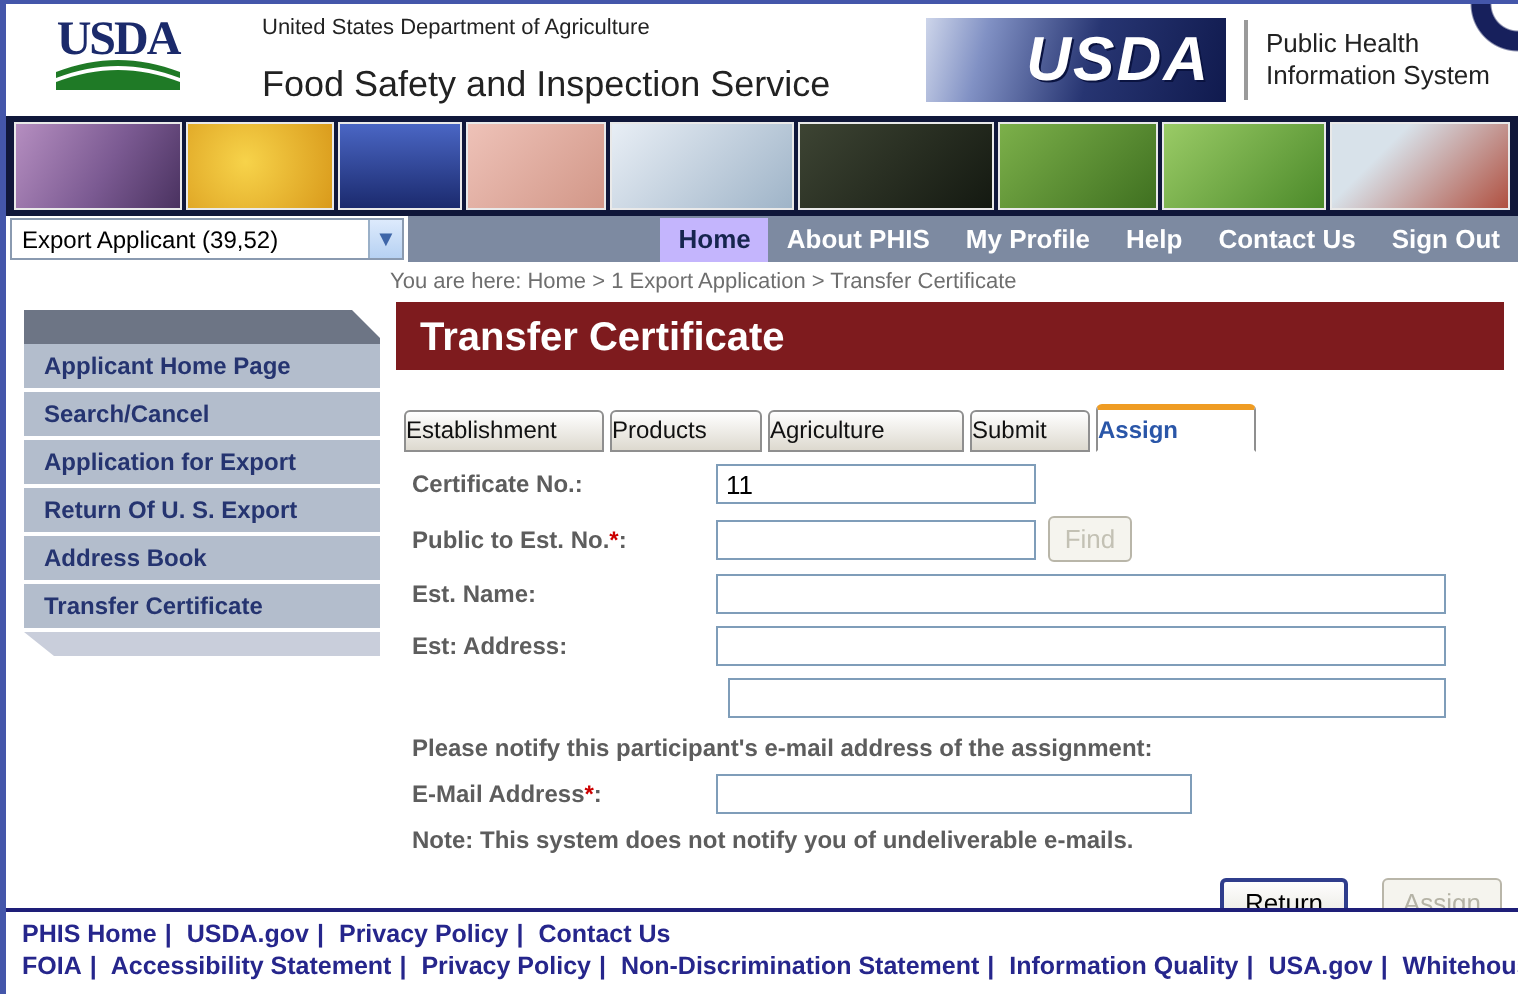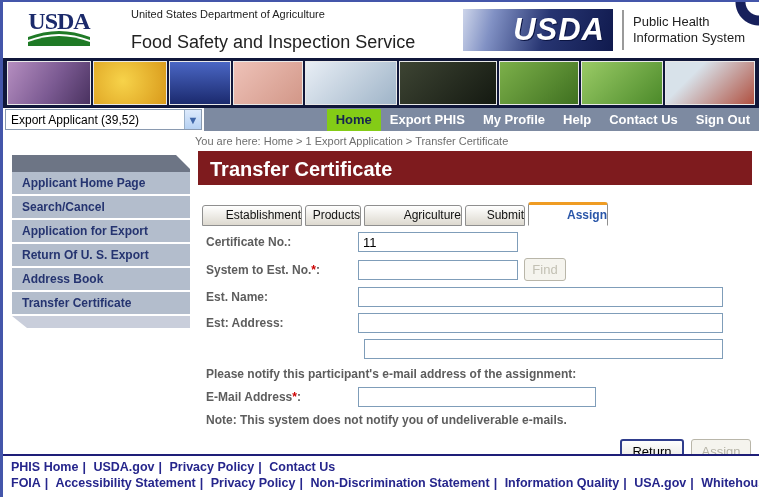--- a/index.html
+++ b/index.html
@@ -41,52 +41,52 @@
   .ph7 { width:80px; background:linear-gradient(135deg,#7cb04a,#3f7020); }
   .ph8 { width:82px; background:linear-gradient(135deg,#9acb66,#4c8a2a); }
   .ph9 { flex:1; background:linear-gradient(135deg,#d8e2ea 30%,#b05040); }
   
   .navrow { height:23px; display:flex; background:#fff; flex:none; }
   .role-box { width:197px; margin:1px 2px; border:1px solid #8a9ab0; background:#fff; display:flex; align-items:center; cursor:pointer; }
   .role-text { flex:1; font-size:12px; color:#000; padding-left:5px; white-space:nowrap; overflow:hidden; }
   .role-btn { width:17px; align-self:stretch; background:linear-gradient(#ddeafc,#b6d1f2); border-left:1px solid #9ab0c8; display:flex; align-items:center; justify-content:center; color:#3f66a8; font-size:11px; }
   .navbar { flex:1; background:#7d8aa1; display:flex; align-items:center; justify-content:flex-end; overflow:hidden; }
   .nav-item { color:#fff; font-weight:bold; font-size:13px; padding:3px 9px 4px; white-space:nowrap; cursor:pointer; }
-  .nav-item.active { background:#84cc16; color:#16254e; }
+  .nav-item.active { background:#c4b5fd; color:#16254e; }
   
   .crumbrow { height:18px; display:flex; background:#fff; flex:none; }
   .crumb-spacer { width:192px; flex:none; }
   .crumb { font-size:11px; color:#6e6e6e; padding-top:4px; }
   
   .bodywrap { flex:1; display:flex; align-items:flex-start; background:#fff; overflow:hidden; }
   .sidebar { width:192px; flex:none; padding:6px 5px 0 9px; }
   .side-head { height:17px; background:#6d7585; clip-path:polygon(0 0, calc(100% - 14px) 0, 100% 14px, 100% 100%, 0 100%); }
   .side-menu { background:#b3bdcc; }
   .side-item { height:24px; line-height:23px; padding-left:10px; font-weight:bold; font-size:12px; color:#253470; border-bottom:2px solid #fff; cursor:pointer; white-space:nowrap; }
   .side-foot { height:12px; background:#c9cedb; clip-path:polygon(0 0, 100% 0, 100% 100%, 15px 100%); }
   .main { flex:1; padding:2px 0 0 3px; min-width:0; }
   .banner { height:34px; background:#7e1b1e; margin-right:7px; color:#fff; font-size:20px; font-weight:bold; padding:7px 0 0 12px; }
   
   .tabs { display:flex; gap:3px; margin:17px 0 0 4px; align-items:flex-end; height:24px; }
-  .tab { height:21px; line-height:19px; text-align:right; font-size:12px; color:#111;
+  .tab { height:21px; line-height:19px; text-align:left; font-size:12px; color:#111;
          background:linear-gradient(#ffffff,#ddd9cf); border:1px solid #8f8f8f; border-radius:3px 3px 0 0; cursor:pointer;margin-top:41px; }
   .tab.active { height:24px; line-height:20px; background:#fff; border-bottom-color:#fff; border-top:3px solid #ef9c23; color:#2a56a8; font-weight:bold; }
-  .tw1{width:100px}.tw2{width:56px}.tw3{width:98px}.tw4{width:60px}.tw5{width:80px}
+  .tw1{width:100px}.tw2{width:76px}.tw3{width:98px}.tw4{width:60px}.tw5{width:80px}
   
   .form { margin-top:6px; font-size:12px; }
   .frow { display:flex; align-items:center; margin-bottom:6px; }
   .flabel { width:160px; padding-left:8px; font-weight:bold; color:#5d5d5d; flex:none; }
   .req { color:#cc0000; }
   .tin { height:20px; border:1px solid #7f9db9; font-size:13px; padding:1px 4px; font-family:"Liberation Sans",sans-serif; background:#fff; }
   .w-s { width:160px; } .w-l { width:365px; } .w-m { width:238px; }
   .indent2 { margin-left:6px; width:359px; }
   .find-btn { margin-left:6px; width:42px; height:23px; background:#f5f4ee; border:1px solid #b9b6a9; border-radius:3px; color:#c3c1b4; font-size:13px; }
   .notify { padding-left:8px; font-weight:bold; color:#5d5d5d; margin:8px 0 6px; }
   .note { padding-left:8px; font-weight:bold; color:#5d5d5d; margin-top:4px; }
-  .btnrow { display:flex; justify-content:flex-end; gap:7px; margin:12px 8px 0 0; }
+  .btnrow { display:flex; justify-content:flex-end; gap:17px; margin:12px 8px 0 0; }
   .btn-return { width:64px; height:24px; background:linear-gradient(#fefefe,#e8e6df); border:2px solid #2f3d8c; border-radius:3px; font-size:13px; color:#000; cursor:pointer; }
   .btn-assign { width:60px; height:24px; background:#f5f4ee; border:1px solid #b9b6a9; border-radius:3px; font-size:13px; color:#b5b3a6; }
   
   .footer { flex:none; border-top:2px solid #1e1e78; padding:3px 0 6px 8px; background:#fff; }
   .fline { font-size:12.5px; font-weight:bold; color:#26268c; line-height:16px; white-space:nowrap; }
   .flink { color:#26268c; cursor:pointer;text-align:center; }
   .fsep { margin:0 4px; }
 </style>
 </head>
 <body>
@@ -128,21 +128,21 @@
     <div class="ph ph9"></div>
   </div>
 
   <div class="navrow">
     <div class="role-box">
       <div class="role-text">Export Applicant (39,52)</div>
       <div class="role-btn">▼</div>
     </div>
     <div class="navbar">
       <div class="nav-item active">Home</div>
-      <div class="nav-item">Export PHIS</div>
+      <div class="nav-item">About PHIS</div>
       <div class="nav-item">My Profile</div>
       <div class="nav-item">Help</div>
       <div class="nav-item">Contact Us</div>
       <div class="nav-item">Sign Out</div>
     </div>
   </div>
 
   <div class="crumbrow">
     <div class="crumb-spacer"></div>
     <div class="crumb">You are here: Home &gt; 1 Export Application &gt; Transfer Certificate</div>
@@ -175,21 +175,21 @@
       </div>
 
       <div class="form">
 
         <div class="frow">
           <div class="flabel">Certificate No.:</div>
           <input class="tin w-s" type="text" value="11" style="">
         </div>
 
         <div class="frow">
-          <div class="flabel"><span>System to Est. No.</span><span class="req">*</span><span>:</span></div>
+          <div class="flabel"><span>Public to Est. No.</span><span class="req">*</span><span>:</span></div>
           <input class="tin w-s" type="text" value="" style="">
           <button class="find-btn" aria-disabled="true">Find</button>
         </div>
 
         <div class="frow">
           <div class="flabel">Est. Name:</div>
           <input class="tin w-l" type="text" value="" style="">
         </div>
 
         <div class="frow">

